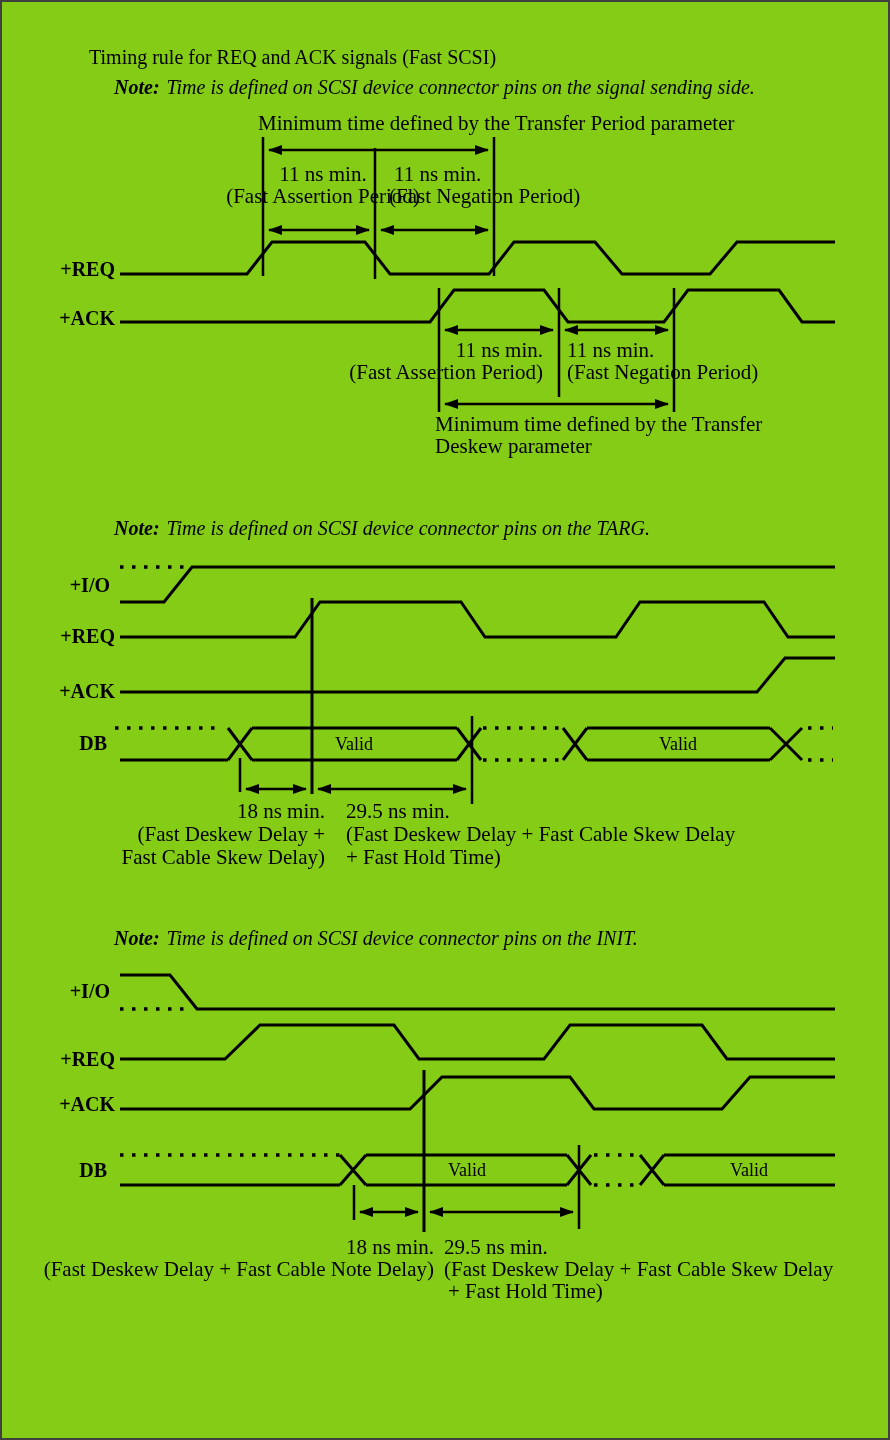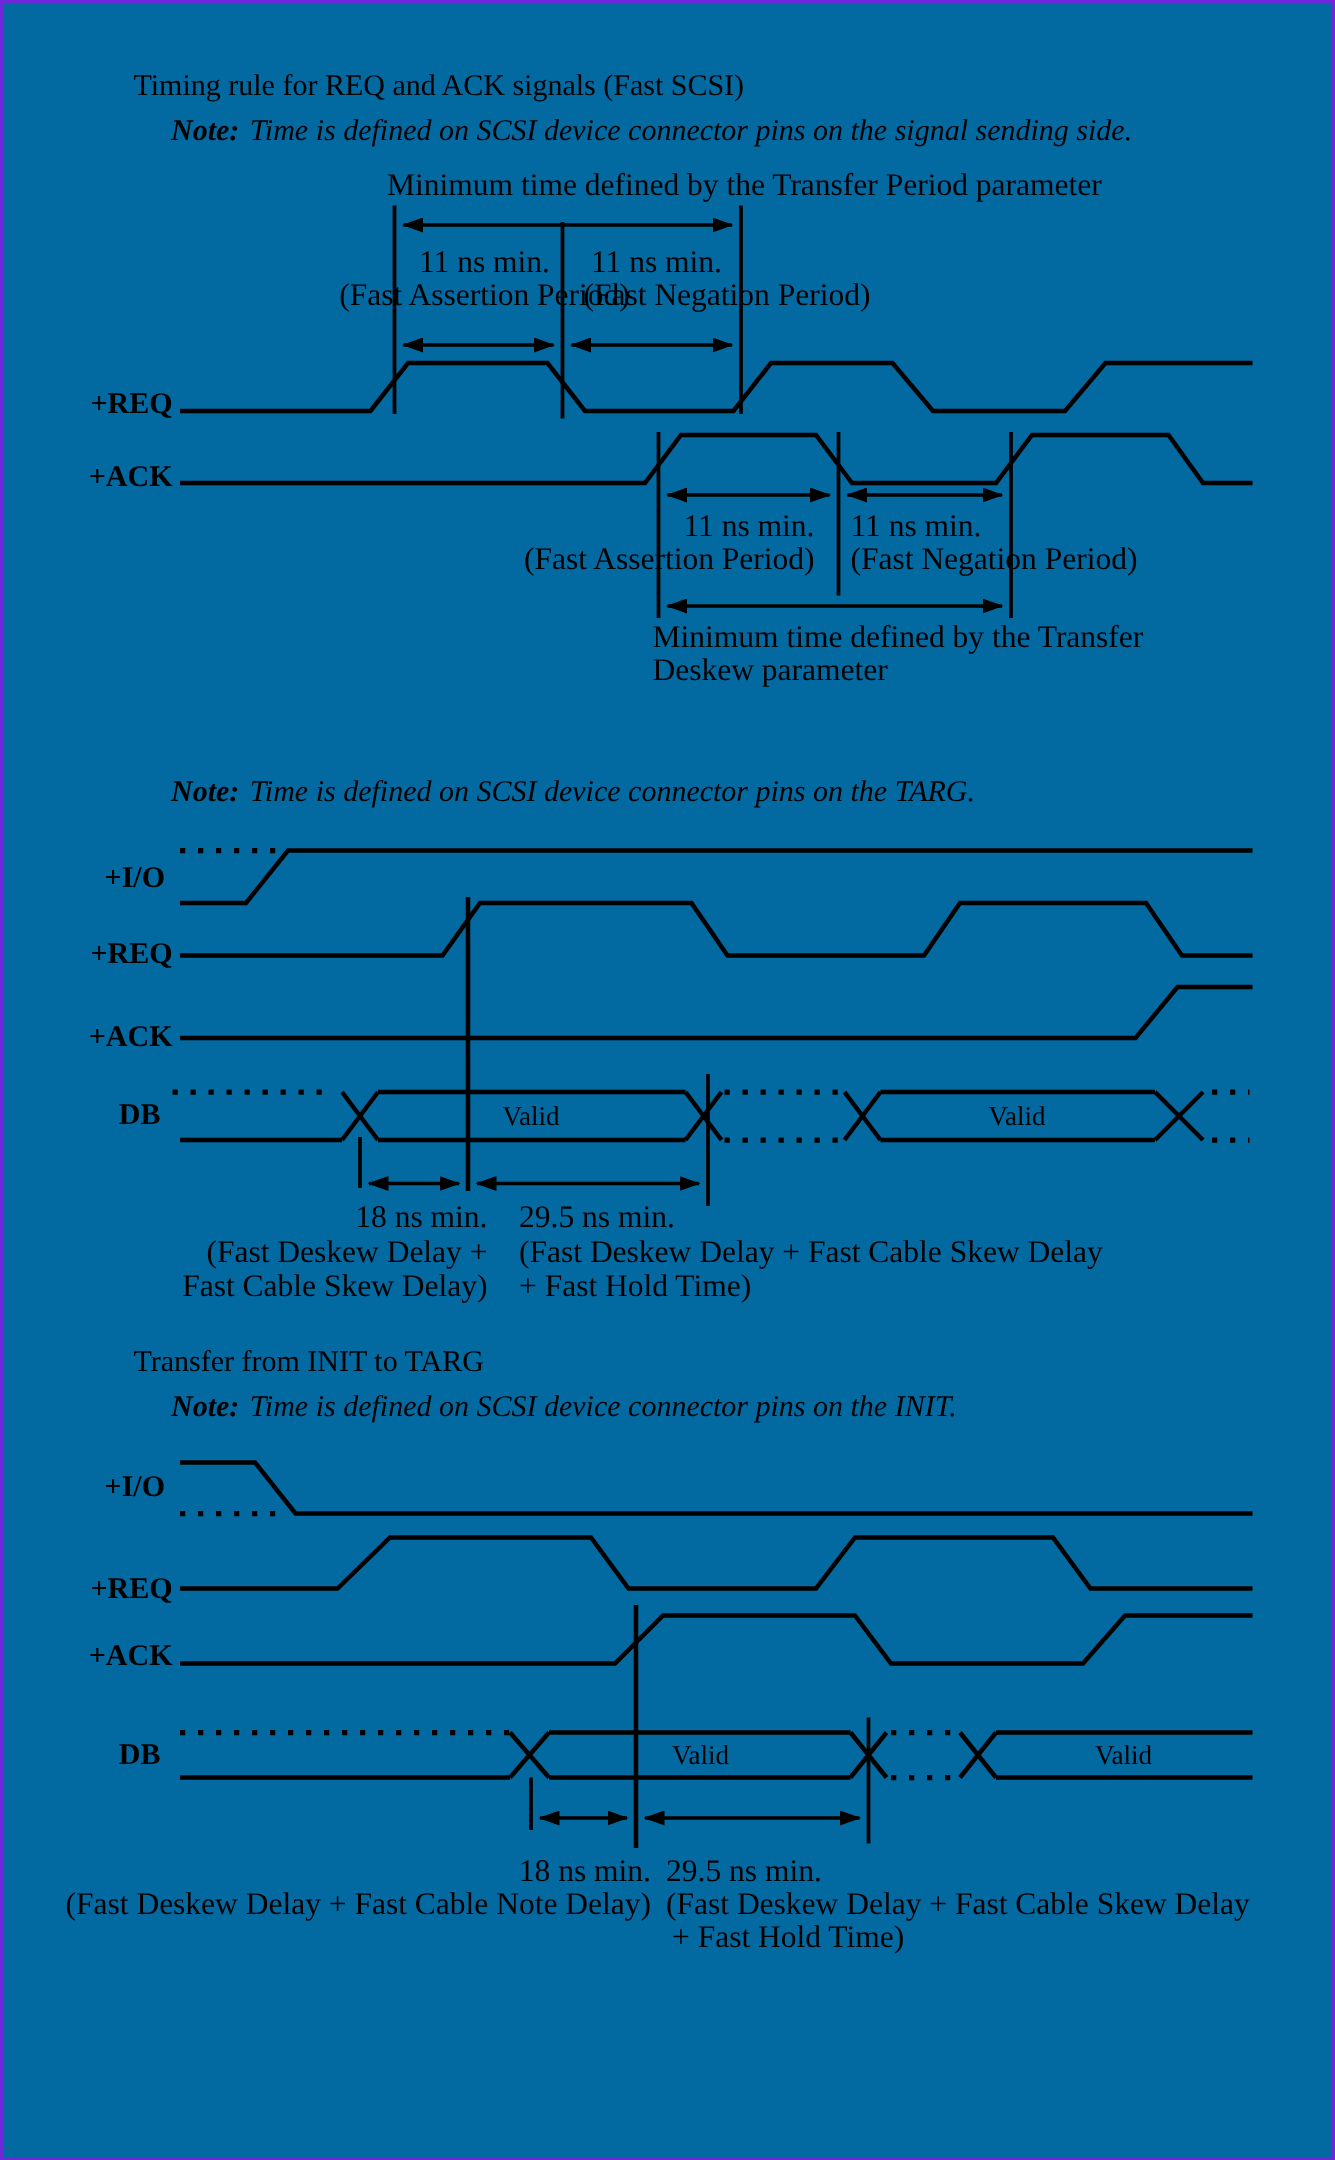--- a/index.html
+++ b/index.html
@@ -1,20 +1,20 @@
 <!DOCTYPE html>
 <html><head>
 <meta charset="utf-8">
 <style>
   html,body{margin:0;padding:0;background:#fff;}
   .page{
     position:relative;
     width:886px;height:1436px;
-    border:2px solid #6d28d9;
-    background:#0369a1;
+    border:2px solid #404040;
+    background:#84cc16;
     font-family:"Liberation Serif","DejaVu Serif",serif;
     color:#000;
     overflow:hidden;
   }
   .art{position:absolute;left:0;top:0;}
   .txt{position:absolute;white-space:nowrap;font-size:21px;line-height:1.12;}
   .title{font-size:20px;}
   .note{font-size:20px;font-style:italic;}
   .note b{margin-right:7px;}
   .ctr{transform:translateX(-50%);}
@@ -159,21 +159,20 @@
   <div class="txt validlabel ctr" style="left:352px;top:732px">Valid</div>
   <div class="txt validlabel ctr" style="left:676px;top:732px">Valid</div>
 
   <div class="txt ral" style="right:563px;top:798px">18 ns min.</div>
   <div class="txt ral" style="right:563px;top:821px">(Fast Deskew Delay +</div>
   <div class="txt ral" style="right:563px;top:844px">Fast Cable Skew Delay)</div>
   <div class="txt" style="left:344px;top:798px">29.5 ns min.</div>
   <div class="txt" style="left:344px;top:821px">(Fast Deskew Delay + Fast Cable Skew Delay</div>
   <div class="txt" style="left:344px;top:844px">+ Fast Hold Time)</div>
 
-  <div class="txt title" style="left:87px;top:895px">Transfer from INIT to TARG</div>
   <div class="txt note" style="left:112px;top:925px">
     <b>Note:</b><span>Time is defined on SCSI device connector pins on the INIT.</span>
   </div>
 
   <div class="txt siglabel" style="right:778px;top:978px">+I/O</div>
   <div class="txt siglabel" style="right:773px;top:1046px">+REQ</div>
   <div class="txt siglabel" style="right:773px;top:1091px">+ACK</div>
   <div class="txt siglabel" style="right:781px;top:1157px">DB</div>
 
   <div class="txt validlabel ctr" style="left:465px;top:1158px">Valid</div>

